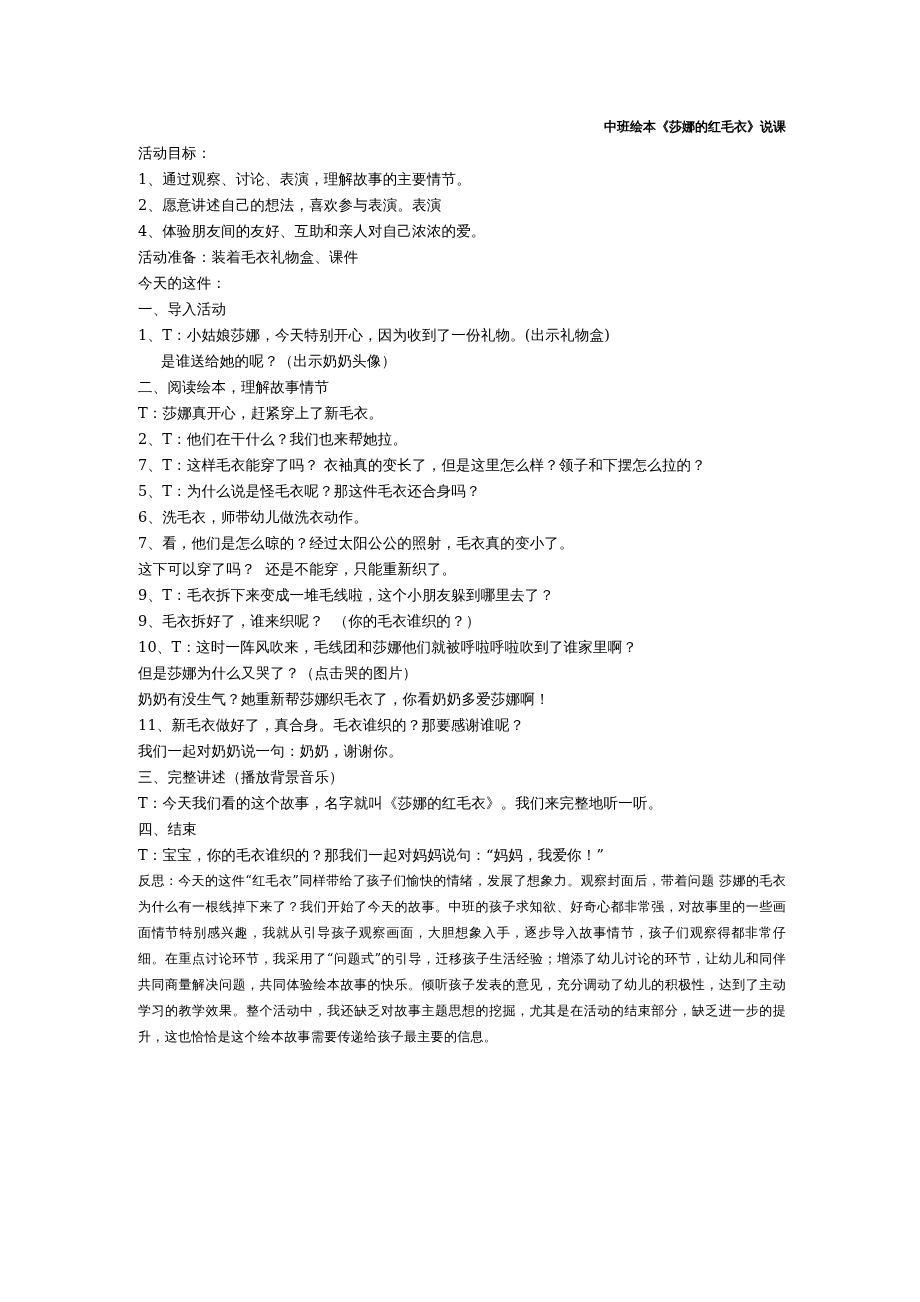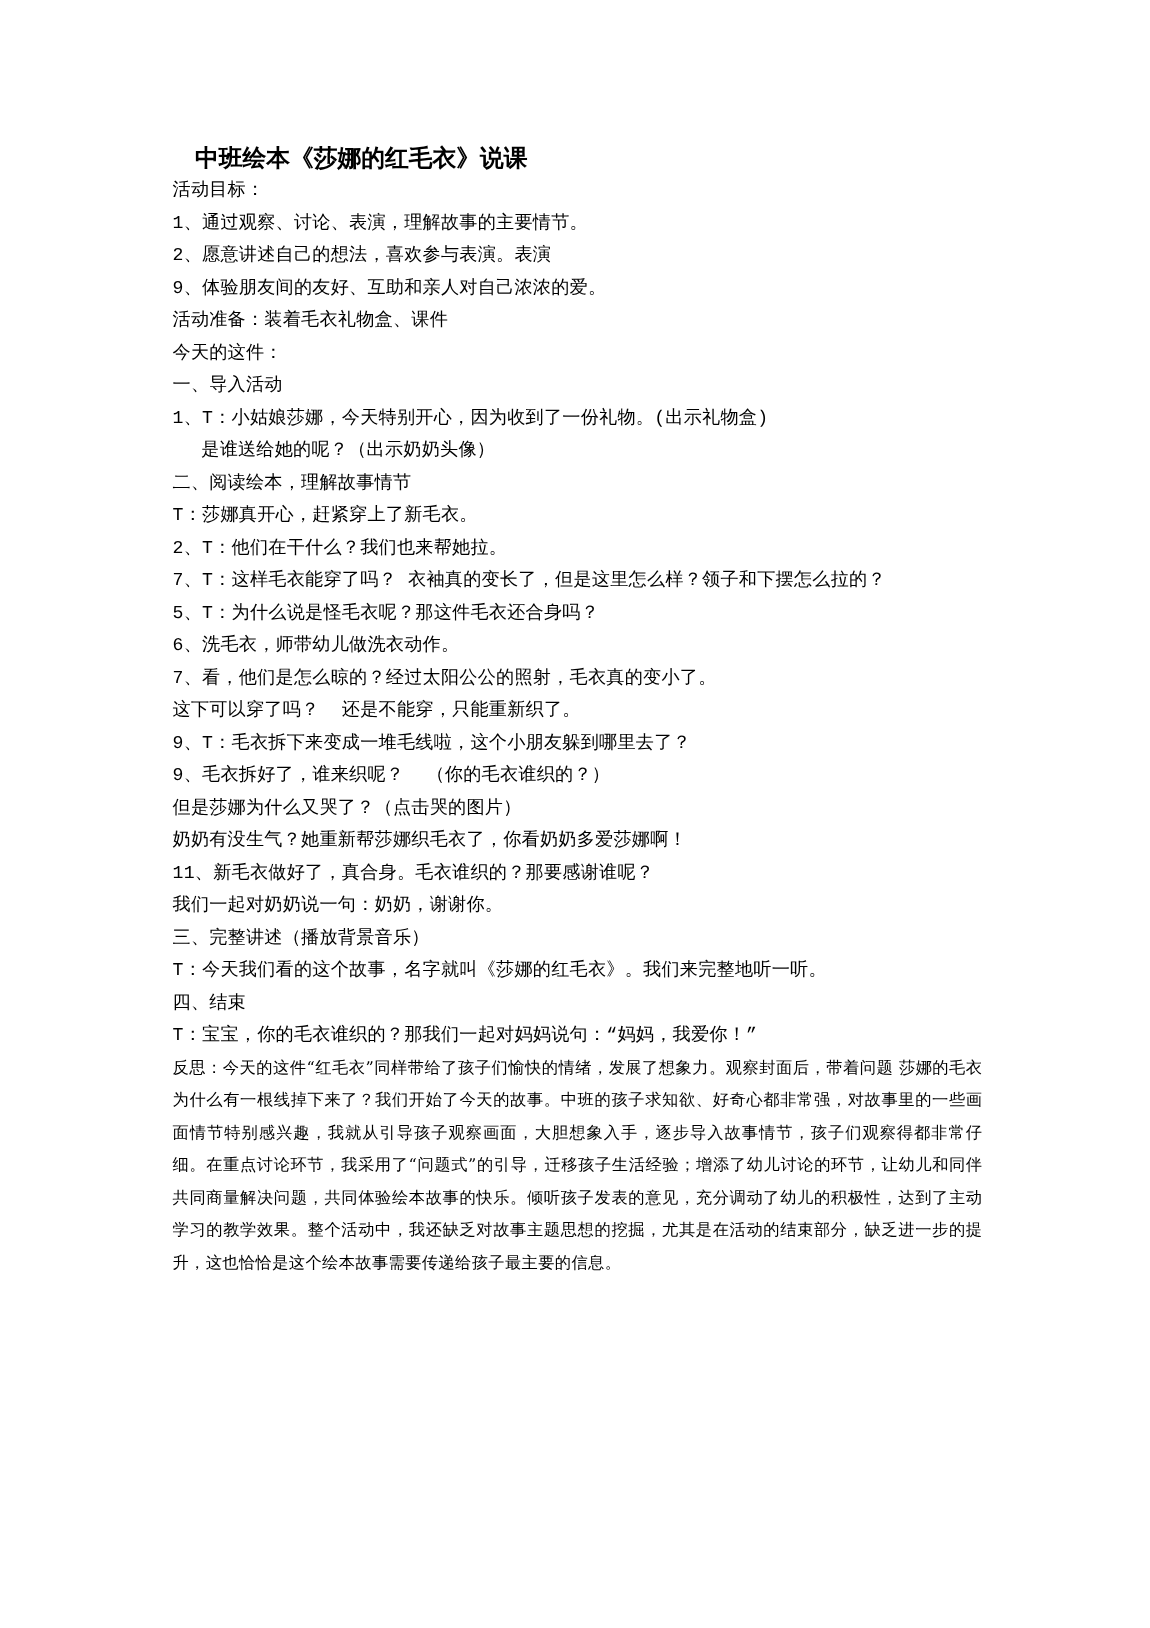--- a/index.html
+++ b/index.html
@@ -1,47 +1,48 @@
 <!DOCTYPE html>
 <html><head>
   <meta charset="utf-8">
   <style>
     html, body { margin: 0; padding: 0; background: #ffffff; }
     body { width: 920px; height: 1302px; position: relative; overflow: hidden;
       font-family: "DejaVu Serif", "Liberation Serif", serif; color: #000; }
     .page { position: absolute; left: 138px; top: 114px; width: 648px; }
-    .title { text-align: left; font-weight: bold; font-size: 19px; line-height: 26px; height: 26px; margin-left: 18px; }
-    .line { font-size: 14.5px; line-height: 26px; height: 26px; white-space: pre; letter-spacing: 0.2px; font-family: Liberation Mono, monospace; }
+    .title { text-align: right; font-weight: bold; font-size: 13px; line-height: 26px; height: 26px; margin-left: 18px; }
+    .line { font-size: 14.5px; line-height: 26px; height: 26px; white-space: pre; letter-spacing: 0.2px; }
     .indent { padding-left: 23px; }
     .para { font-size: 13px; line-height: 26px; text-align: justify; letter-spacing: 0.3px; }
   </style>
 </head>
 <body>
 
 <div class="page">
   <div class="title">中班绘本《莎娜的红毛衣》说课</div>
   <div class="line">活动目标：</div>
   <div class="line">1、通过观察、讨论、表演，理解故事的主要情节。</div>
   <div class="line">2、愿意讲述自己的想法，喜欢参与表演。表演</div>
-  <div class="line">9、体验朋友间的友好、互助和亲人对自己浓浓的爱。</div>
+  <div class="line">4、体验朋友间的友好、互助和亲人对自己浓浓的爱。</div>
   <div class="line">活动准备：装着毛衣礼物盒、课件</div>
   <div class="line">今天的这件：</div>
   <div class="line">一、导入活动</div>
   <div class="line">1、T：小姑娘莎娜，今天特别开心，因为收到了一份礼物。(出示礼物盒)</div>
   <div class="line indent">是谁送给她的呢？（出示奶奶头像）</div>
   <div class="line">二、阅读绘本，理解故事情节</div>
   <div class="line">T：莎娜真开心，赶紧穿上了新毛衣。</div>
   <div class="line">2、T：他们在干什么？我们也来帮她拉。</div>
   <div class="line">7、T：这样毛衣能穿了吗？ 衣袖真的变长了，但是这里怎么样？领子和下摆怎么拉的？</div>
   <div class="line">5、T：为什么说是怪毛衣呢？那这件毛衣还合身吗？</div>
   <div class="line">6、洗毛衣，师带幼儿做洗衣动作。</div>
   <div class="line">7、看，他们是怎么晾的？经过太阳公公的照射，毛衣真的变小了。</div>
   <div class="line">这下可以穿了吗？  还是不能穿，只能重新织了。</div>
   <div class="line">9、T：毛衣拆下来变成一堆毛线啦，这个小朋友躲到哪里去了？</div>
   <div class="line">9、毛衣拆好了，谁来织呢？  （你的毛衣谁织的？）</div>
+  <div class="line">10、T：这时一阵风吹来，毛线团和莎娜他们就被呼啦呼啦吹到了谁家里啊？</div>
   <div class="line">但是莎娜为什么又哭了？（点击哭的图片）</div>
   <div class="line">奶奶有没生气？她重新帮莎娜织毛衣了，你看奶奶多爱莎娜啊！</div>
   <div class="line">11、新毛衣做好了，真合身。毛衣谁织的？那要感谢谁呢？</div>
   <div class="line">我们一起对奶奶说一句：奶奶，谢谢你。</div>
   <div class="line">三、完整讲述（播放背景音乐）</div>
   <div class="line">T：今天我们看的这个故事，名字就叫《莎娜的红毛衣》。我们来完整地听一听。</div>
   <div class="line">四、结束</div>
   <div class="line">T：宝宝，你的毛衣谁织的？那我们一起对妈妈说句：“妈妈，我爱你！”</div>
   <div class="para">反思：今天的这件“红毛衣”同样带给了孩子们愉快的情绪，发展了想象力。观察封面后，带着问题 莎娜的毛衣为什么有一根线掉下来了？我们开始了今天的故事。中班的孩子求知欲、好奇心都非常强，对故事里的一些画面情节特别感兴趣，我就从引导孩子观察画面，大胆想象入手，逐步导入故事情节，孩子们观察得都非常仔细。在重点讨论环节，我采用了“问题式”的引导，迁移孩子生活经验；增添了幼儿讨论的环节，让幼儿和同伴共同商量解决问题，共同体验绘本故事的快乐。倾听孩子发表的意见，充分调动了幼儿的积极性，达到了主动学习的教学效果。整个活动中，我还缺乏对故事主题思想的挖掘，尤其是在活动的结束部分，缺乏进一步的提升，这也恰恰是这个绘本故事需要传递给孩子最主要的信息。</div>
 </div>

